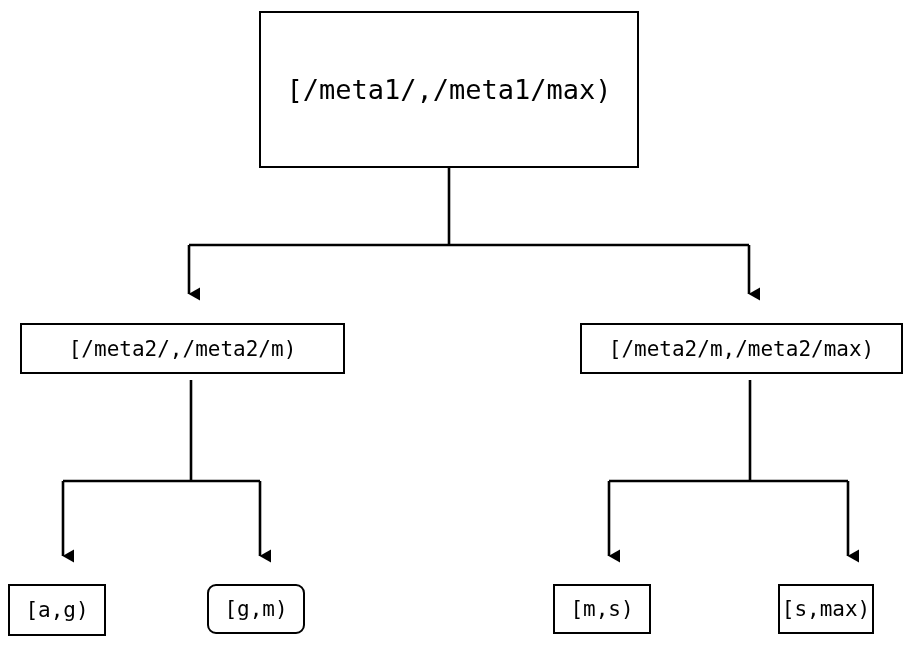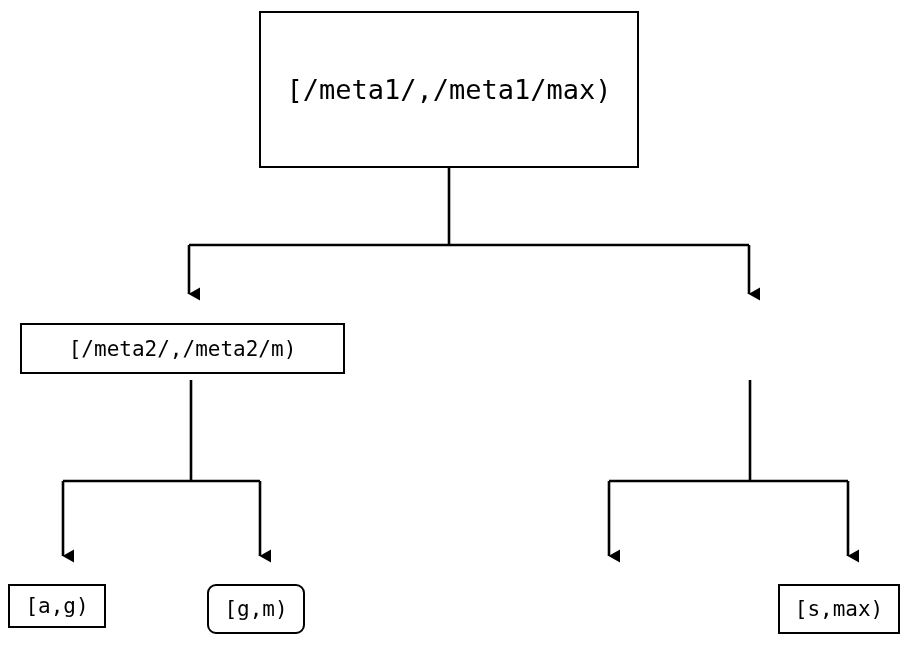--- a/index.html
+++ b/index.html
@@ -81,27 +81,33 @@
   </svg>
 
   <div class="node-box level-root" style="left:259px; top:11px; width:380px; height:157px;">
     <span class="node-label">[/meta1/,/meta1/max)</span>
   </div>
 
   <div class="node-box level-mid" style="left:20px; top:323px; width:325px; height:51px;">
     <span class="node-label">[/meta2/,/meta2/m)</span>
   </div>
 
+  <div class="node-box level-mid" style="left:580px; top:323px; width:323px; height:51px;">
+    <span class="node-label">[/meta2/m,/meta2/max)</span>
+  </div>
 
-  <div class="node-box level-leaf" style="left:8px; top:584px; width:98px; height:44px;">
+  <div class="node-box level-leaf" style="left:8px; top:584px; width:98px; height:52px;">
     <span class="node-label">[a,g)</span>
   </div>
 
   <div class="node-box level-leaf" style="left:207px; top:584px; width:98px; height:50px;border-radius:9px;">
     <span class="node-label">[g,m)</span>
   </div>
 
+  <div class="node-box level-leaf" style="left:553px; top:584px; width:98px; height:50px;">
+    <span class="node-label">[m,s)</span>
+  </div>
 
-  <div class="node-box level-leaf" style="left:778px; top:584px; width:122px; height:50px;">
+  <div class="node-box level-leaf" style="left:778px; top:584px; width:96px; height:50px;">
     <span class="node-label">[s,max)</span>
   </div>
 
 </div>
 
 </body></html>

